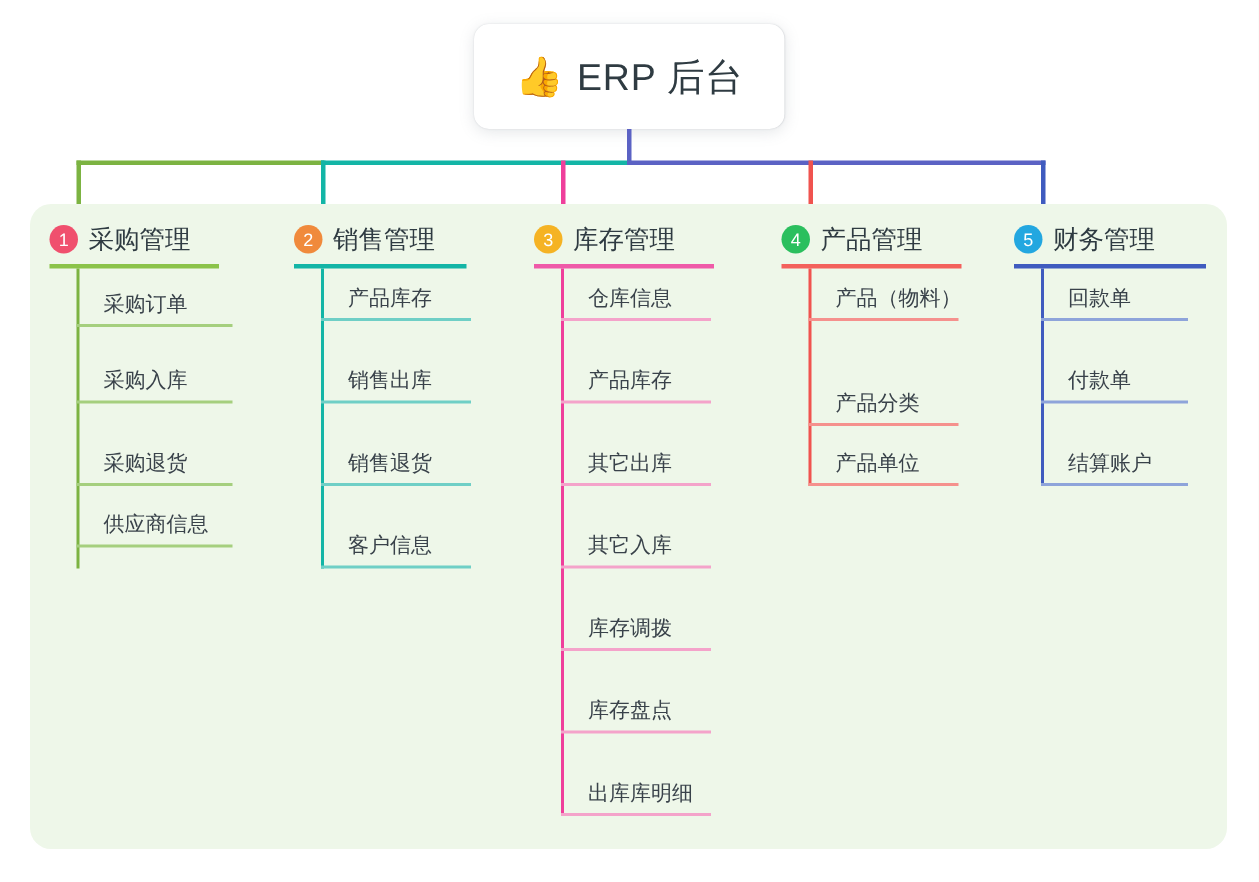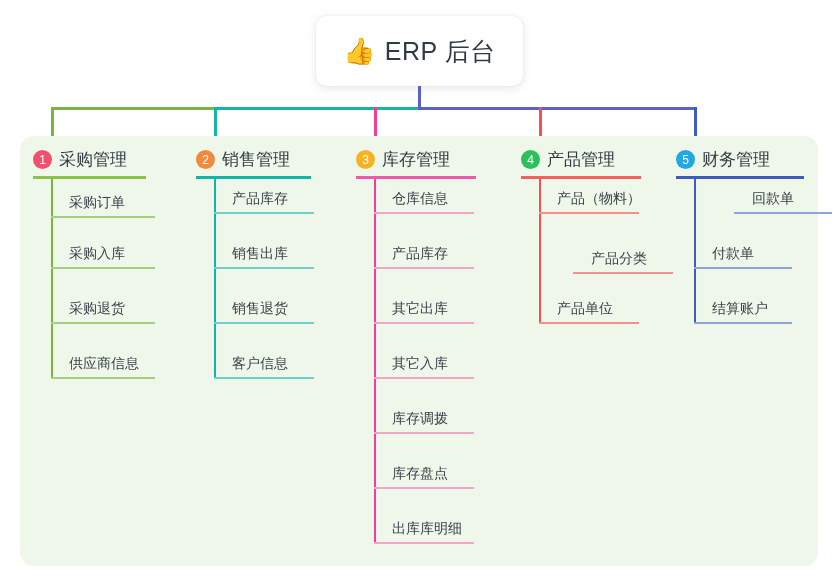--- a/index.html
+++ b/index.html
@@ -124,21 +124,21 @@
           <div class="item-rule" style="width: 104px; background: rgb(165, 207, 126);"></div>
         </div>
         <div class="item" style="top: 103px; width: 104px; height: 30px;">
           <div class="item-label">采购入库</div>
           <div class="item-rule" style="width: 104px; background: rgb(165, 207, 126);"></div>
         </div>
         <div class="item" style="top: 158px; width: 104px; height: 30px;">
           <div class="item-label">采购退货</div>
           <div class="item-rule" style="width: 104px; background: rgb(165, 207, 126);"></div>
         </div>
-        <div class="item" style="top: 213px; width: 104px; height: 30px;">
+        <div class="item" style="top: 199px; width: 104px; height: 30px;">
           <div class="item-label">供应商信息</div>
           <div class="item-rule" style="width: 104px; background: rgb(165, 207, 126);"></div>
         </div>
       </div>
       <div class="col" style="left: 196px; top: 136px;">
         <div class="col-head">
           <span class="badge" style="background: rgb(240, 138, 60);">2</span>
           <span class="col-title">销售管理</span>
         </div>
         <div class="head-rule" style="width: 115px; background: rgb(19, 181, 166);"></div>
@@ -200,37 +200,37 @@
         <div class="col-head">
           <span class="badge" style="background: rgb(43, 191, 94);">4</span>
           <span class="col-title">产品管理</span>
         </div>
         <div class="head-rule" style="width: 120px; background: rgb(243, 97, 92);"></div>
         <div class="stem" style="height: 145px; background: rgb(240, 83, 79);"></div>
         <div class="item" style="top: 48px; width: 100px; height: 30px;">
           <div class="item-label">产品（物料）</div>
           <div class="item-rule" style="width: 100px; background: rgb(245, 145, 141);"></div>
         </div>
-        <div class="item" style="top: 108px; width: 100px; height: 30px; margin-left: 34px;">
+        <div class="item" style="top: 118px; width: 100px; height: 30px;">
           <div class="item-label">产品分类</div>
           <div class="item-rule" style="width: 100px; background: rgb(245, 145, 141);"></div>
         </div>
         <div class="item" style="top: 158px; width: 100px; height: 30px;">
           <div class="item-label">产品单位</div>
           <div class="item-rule" style="width: 100px; background: rgb(245, 145, 141);"></div>
         </div>
       </div>
       <div class="col" style="left: 676px; top: 136px;">
         <div class="col-head">
           <span class="badge" style="background: rgb(35, 167, 224);">5</span>
           <span class="col-title">财务管理</span>
         </div>
         <div class="head-rule" style="width: 128px; background: rgb(63, 91, 191);"></div>
         <div class="stem" style="height: 145px; background: rgb(63, 91, 191);"></div>
-        <div class="item" style="top: 48px; width: 98px; height: 30px; margin-left: 40px;">
+        <div class="item" style="top: 48px; width: 98px; height: 30px;">
           <div class="item-label">回款单</div>
           <div class="item-rule" style="width: 98px; background: rgb(142, 164, 218);"></div>
         </div>
         <div class="item" style="top: 103px; width: 98px; height: 30px;">
           <div class="item-label">付款单</div>
           <div class="item-rule" style="width: 98px; background: rgb(142, 164, 218);"></div>
         </div>
         <div class="item" style="top: 158px; width: 98px; height: 30px;">
           <div class="item-label">结算账户</div>
           <div class="item-rule" style="width: 98px; background: rgb(142, 164, 218);"></div>

